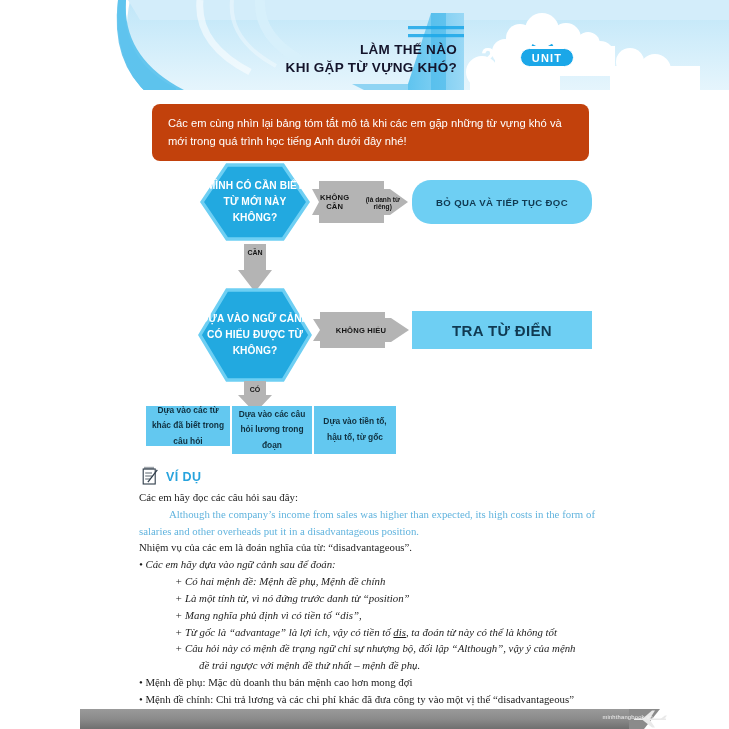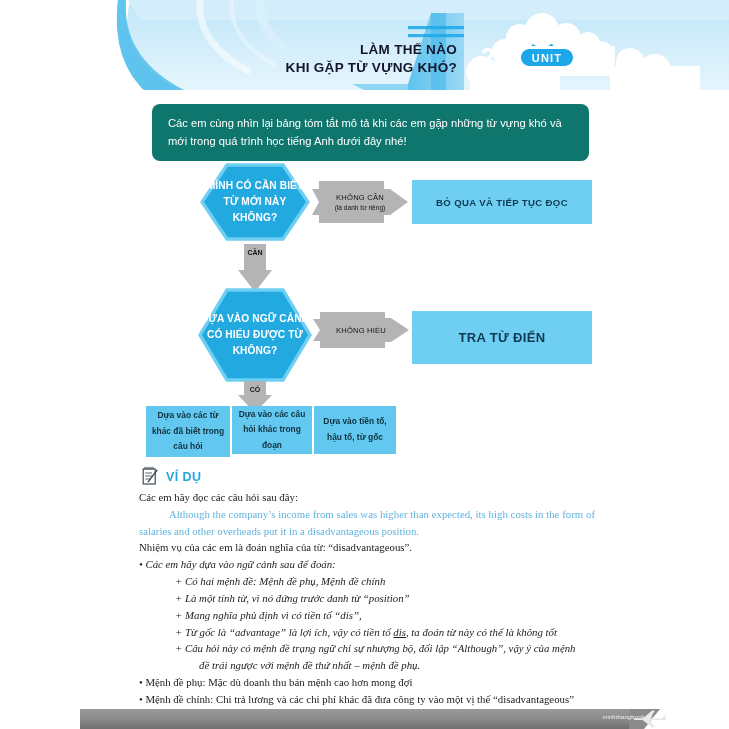--- a/index.html
+++ b/index.html
@@ -70,21 +70,21 @@
   }
 
   
   .intro {
     position: absolute;
     left: 152px;
     top: 104px;
     width: 437px;
     box-sizing: border-box;
     padding: 10px 16px 11px 16px;
-    background: #0f766e;
+    background: #c2410c;
     border-radius: 8px;
     color: #ffffff;
     font-size: 11.2px;
     line-height: 1.62;
   }
 
   
   .flow { position: absolute; left: 0; top: 0; width: 729px; height: 470px; }
 
   .hexwrap {
@@ -131,25 +131,25 @@
     box-sizing: border-box;
     padding: 4px 5px;
   }
 
   .harrow { position:absolute; }
   .harrow svg { display:block; }
   .harrow .lbl {
     position:absolute;
     left:0; top:0;
     width:100%; height:100%;
-    display:flex; flex-direction:column;
+    display:flex; flex-direction:row;
     align-items:center; justify-content:center;
     text-align:center;
     color:#141414;
-    font-weight:normal;
+    font-weight:bold;
     pointer-events:none;
   }
   .harrow .l-main { font-size: 7.6px; letter-spacing:0.2px; }
   .harrow .l-sub  { font-size: 6.6px; margin-top:1.5px; }
 
   .varrow { position:absolute; }
   .varrow svg { display:block; }
   .varrow .lbl {
     position:absolute; left:0; top:0; width:100%;
     height:16px;
@@ -287,21 +287,21 @@
   <div class="harrow" style="left:312px; top:179px; width:96px; height:46px;">
     <svg width="96" height="46" viewBox="0 0 96 46">
       <path d="M0 10 L7 10 L7 2 L72 2 L72 10 L78 10 L96 23 L78 36 L72 36 L72 44 L7 44 L7 36 L0 36 L7 23 Z" fill="#b4b4b4"></path>
     </svg>
     <div class="lbl">
       <span class="l-main">KHÔNG CẦN</span>
       <span class="l-sub">(là danh từ riêng)</span>
     </div>
   </div>
 
-  <div class="rbox" style="left:412px; top:180px; width:180px; height:44px; font-size:9.6px;">
+  <div class="rbox" style="left:412px; top:180px; width:180px; height:44px; font-size:9.6px;border-radius:19px;">
     <span>BỎ QUA VÀ TIẾP TỤC ĐỌC</span>
   </div>
 
   <div class="varrow" style="left:238px; top:244px; width:34px; height:48px;">
     <svg width="34" height="48" viewBox="0 0 34 48">
       <path d="M6 0 L28 0 L28 26 L34 26 L17 48 L0 26 L6 26 Z" fill="#b4b4b4"></path>
     </svg>
     <div class="lbl">CẦN</div>
   </div>
 
@@ -314,36 +314,36 @@
 
   <div class="harrow" style="left:313px; top:312px; width:96px; height:36px;">
     <svg width="96" height="36" viewBox="0 0 96 36">
       <path d="M0 7 L7 7 L7 0 L72 0 L72 6 L78 6 L96 18 L78 30 L72 30 L72 36 L7 36 L7 29 L0 29 L7 18 Z" fill="#b4b4b4"></path>
     </svg>
     <div class="lbl">
       <span class="l-main">KHÔNG HIỂU</span>
     </div>
   </div>
 
-  <div class="rbox" style="left:412px; top:311px; width:180px; height:53px; font-size:13px;">
+  <div class="rbox" style="left:412px; top:311px; width:180px; height:38px; font-size:15px;">
     <span>TRA TỪ ĐIỂN</span>
   </div>
 
   <div class="varrow" style="left:238px; top:381px; width:34px; height:32px;">
     <svg width="34" height="32" viewBox="0 0 34 32">
       <path d="M6 0 L28 0 L28 14 L34 14 L17 32 L0 14 L6 14 Z" fill="#b4b4b4"></path>
     </svg>
     <div class="lbl">CÓ</div>
   </div>
 
-  <div class="smallbox" style="left:146px; top:406px; width:84px; height:51px;">
+  <div class="smallbox" style="left:146px; top:406px; width:84px; height:40px;">
     <span>Dựa vào các từ khác đã biết trong câu hỏi</span>
   </div>
   <div class="smallbox" style="left:232px; top:406px; width:80px; height:48px;">
-    <span>Dựa vào các câu hỏi khác trong đoạn</span>
+    <span>Dựa vào các câu hỏi lương trong đoạn</span>
   </div>
   <div class="smallbox" style="left:314px; top:406px; width:82px; height:48px;">
     <span>Dựa vào tiền tố, hậu tố, từ gốc</span>
   </div>
 </div>
 
 <div class="example">
 
   <div class="vd-head">
     <svg width="17" height="19" viewBox="0 0 17 19">

